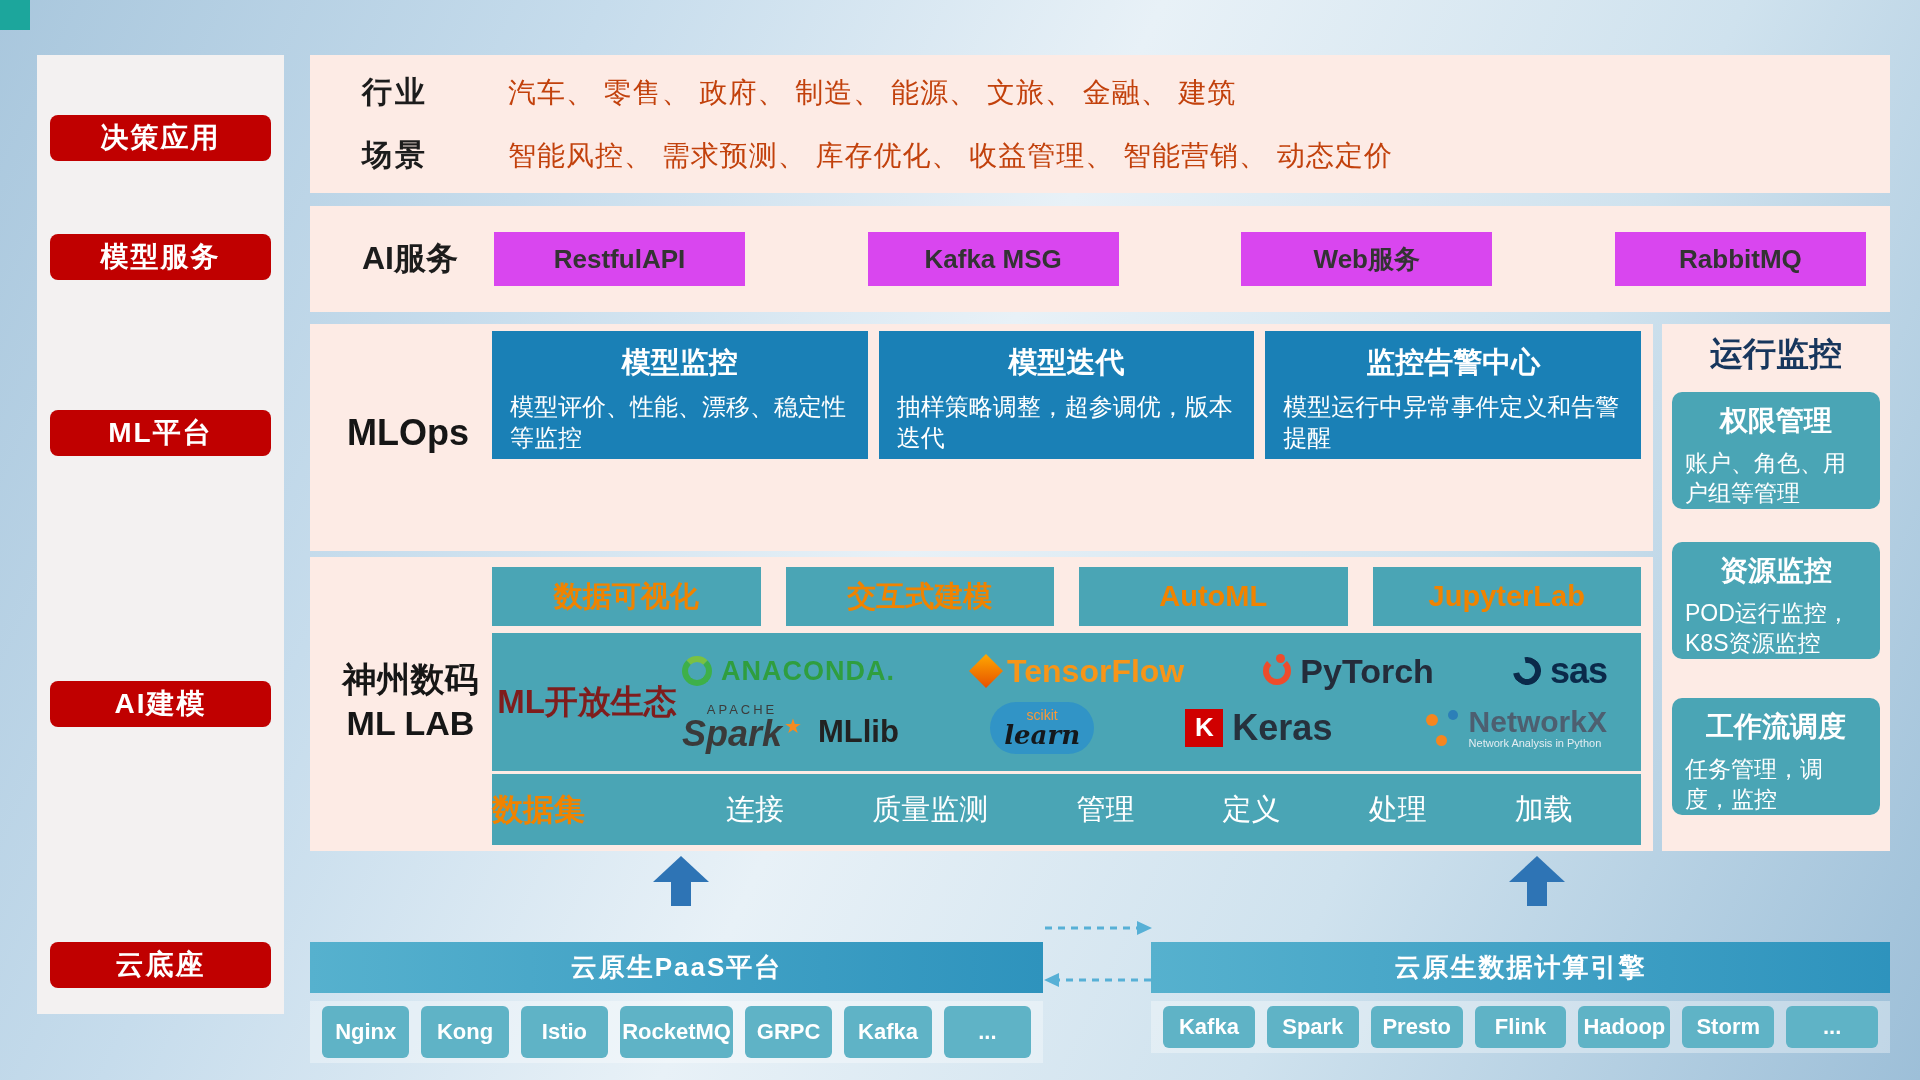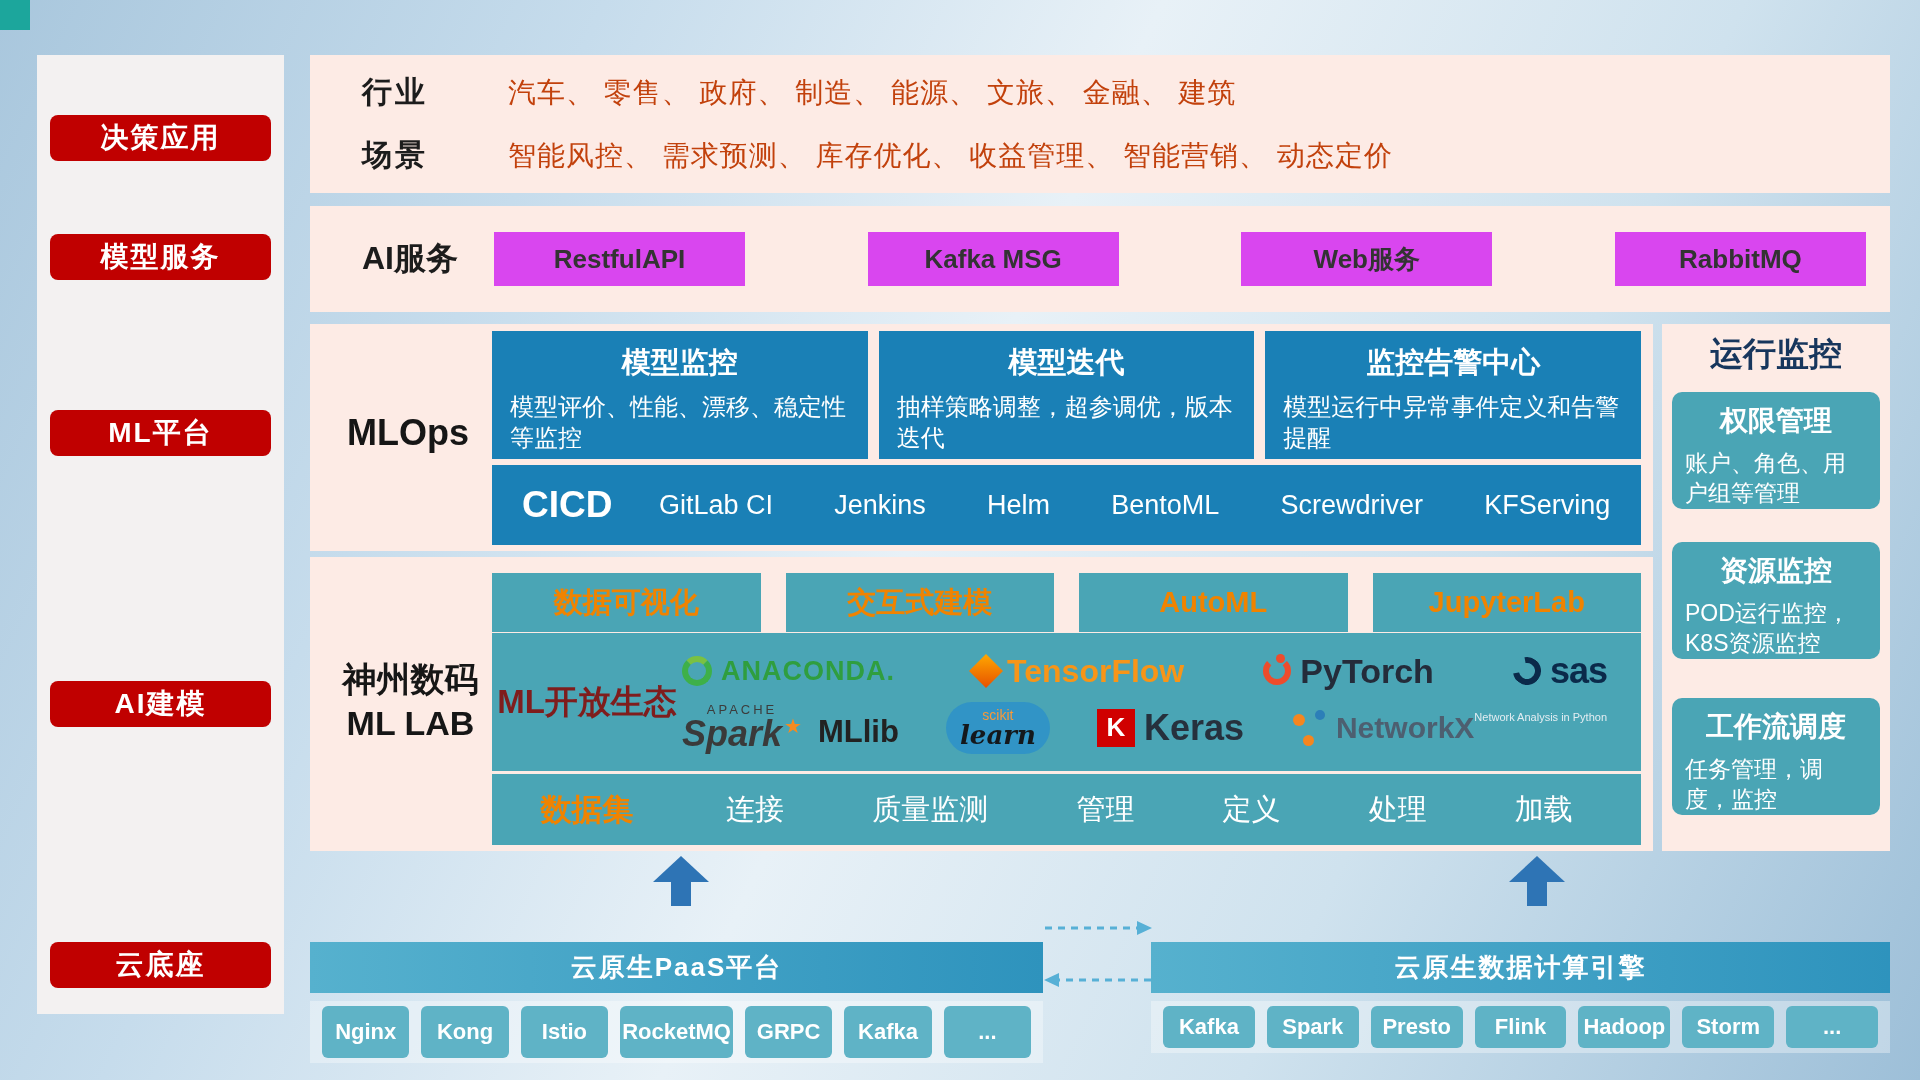--- a/index.html
+++ b/index.html
@@ -42,21 +42,21 @@
   .card-desc { font-size:24px; line-height:1.3; }
   .cicd-bar { position:absolute; left:182px; top:141px; width:1149px; height:80px; background:#1a80b6;
     display:flex; align-items:center; color:#fff; }
   .cicd-label { font-size:37px; font-weight:bold; margin-left:30px; }
   .cicd-items { flex:1; display:flex; justify-content:space-around; font-size:27px; margin-left:16px; }
 
   
   .band4 { top:557px; width:1343px; height:294px; }
   .band4-label { position:absolute; left:18px; top:100px; width:165px; text-align:center;
     font-size:34px; font-weight:bold; color:#161616; line-height:1.3; }
-  .tools-row { position:absolute; left:182px; top:16px; width:1149px; height:59px; display:flex; gap:25px; }
+  .tools-row { position:absolute; left:182px; top:10px; width:1149px; height:59px; display:flex; gap:25px; }
   .tool-btn { flex:1; background:#4aa5b5; color:#f08300; font-size:29px; font-weight:bold;
     display:flex; align-items:center; justify-content:center; }
   .eco-box { position:absolute; left:182px; top:76px; width:1149px; height:138px; background:#4aa5b5; display:flex; }
   .eco-label { width:190px; display:flex; align-items:center; justify-content:center;
     color:#7f1d1d; font-size:33px; font-weight:bold; }
   .eco-logos { flex:1; display:flex; flex-direction:column; justify-content:space-evenly; padding:8px 34px 8px 0; }
   .eco-row { display:flex; align-items:center; justify-content:space-between; }
   .logo { display:flex; align-items:center; gap:9px; }
   .ana-ring { width:30px; height:30px; border:6px solid #3eb049; border-top-color:#7ac142;
     border-radius:50%; box-sizing:border-box; }
@@ -83,26 +83,26 @@
   .skl-scikit { font-size:14px; color:#f89939; }
   .skl-learn { font-size:26px; font-style:italic; font-weight:bold; color:#14181c; font-family:"DejaVu Serif",serif; }
   .keras-icon { width:38px; height:38px; background:#d00000; color:#fff; font-size:26px; font-weight:bold;
     display:flex; align-items:center; justify-content:center; }
   .keras-text { font-size:36px; font-weight:600; color:#26313d; }
   .nx-icon { position:relative; width:36px; height:36px; }
   .nx-dot { position:absolute; border-radius:50%; }
   .nx-d1 { left:2px; top:4px; width:12px; height:12px; background:#f6861f; }
   .nx-d2 { right:2px; top:0; width:10px; height:10px; background:#2c7fb8; }
   .nx-d3 { left:12px; bottom:0; width:11px; height:11px; background:#f6861f; }
-  .nx-wrap { display:flex; flex-direction:row; line-height:1.05; }
+  .nx-wrap { display:flex; flex-direction:column; line-height:1.05; }
   .nx-text { font-size:30px; font-weight:600; color:#4d5f70; }
   .nx-sub { font-size:11px; color:#e4edf2; }
   .dataset-bar { position:absolute; left:182px; top:217px; width:1149px; height:71px; background:#4aa5b5;
     display:flex; align-items:center; }
-  .ds-label { width:190px; text-align:center; color:#f08300; font-size:31px; font-weight:bold; }
+  .ds-label { width:190px; text-align:left; color:#f08300; font-size:31px; font-weight:bold; }
   .ds-items { flex:1; display:flex; justify-content:space-around; color:#fff; font-size:29px; padding-right:24px; }
 
   
   .monitor { position:absolute; left:1662px; top:324px; width:228px; height:527px; background:#fdebe5; }
   .monitor-title { margin-top:8px; text-align:center; font-size:33px; font-weight:bold; color:#17365d; }
   .monitor-card { position:absolute; left:10px; width:208px; height:117px; background:#4aa5b5; border-radius:10px;
     color:#fff; box-sizing:border-box; padding:10px 13px 0; }
   .mo1{top:68px}.mo2{top:218px}.mo3{top:374px}
   .mc-title { text-align:center; font-size:28px; font-weight:bold; margin-bottom:9px; }
   .mc-desc { font-size:23px; line-height:1.3; }
@@ -170,31 +170,20 @@
       </div>
       <div class="mlops-card">
         <div class="card-title">模型迭代</div>
         <div class="card-desc">抽样策略调整，超参调优，版本迭代</div>
       </div>
       <div class="mlops-card">
         <div class="card-title">监控告警中心</div>
         <div class="card-desc">模型运行中异常事件定义和告警提醒</div>
       </div>
     </div>
-    <div class="cicd-bar">
-      <span class="cicd-label">CICD</span>
-      <div class="cicd-items">
-        <span>GitLab CI</span>
-        <span>Jenkins</span>
-        <span>Helm</span>
-        <span>BentoML</span>
-        <span>Screwdriver</span>
-        <span>KFServing</span>
-      </div>
-    </div>
   </section>
 
   <section class="band band4">
     <div class="band4-label">
       <div>神州数码</div>
       <div>ML LAB</div>
     </div>
     <div class="tools-row">
       <div class="tool-btn">数据可视化</div>
       <div class="tool-btn">交互式建模</div>

